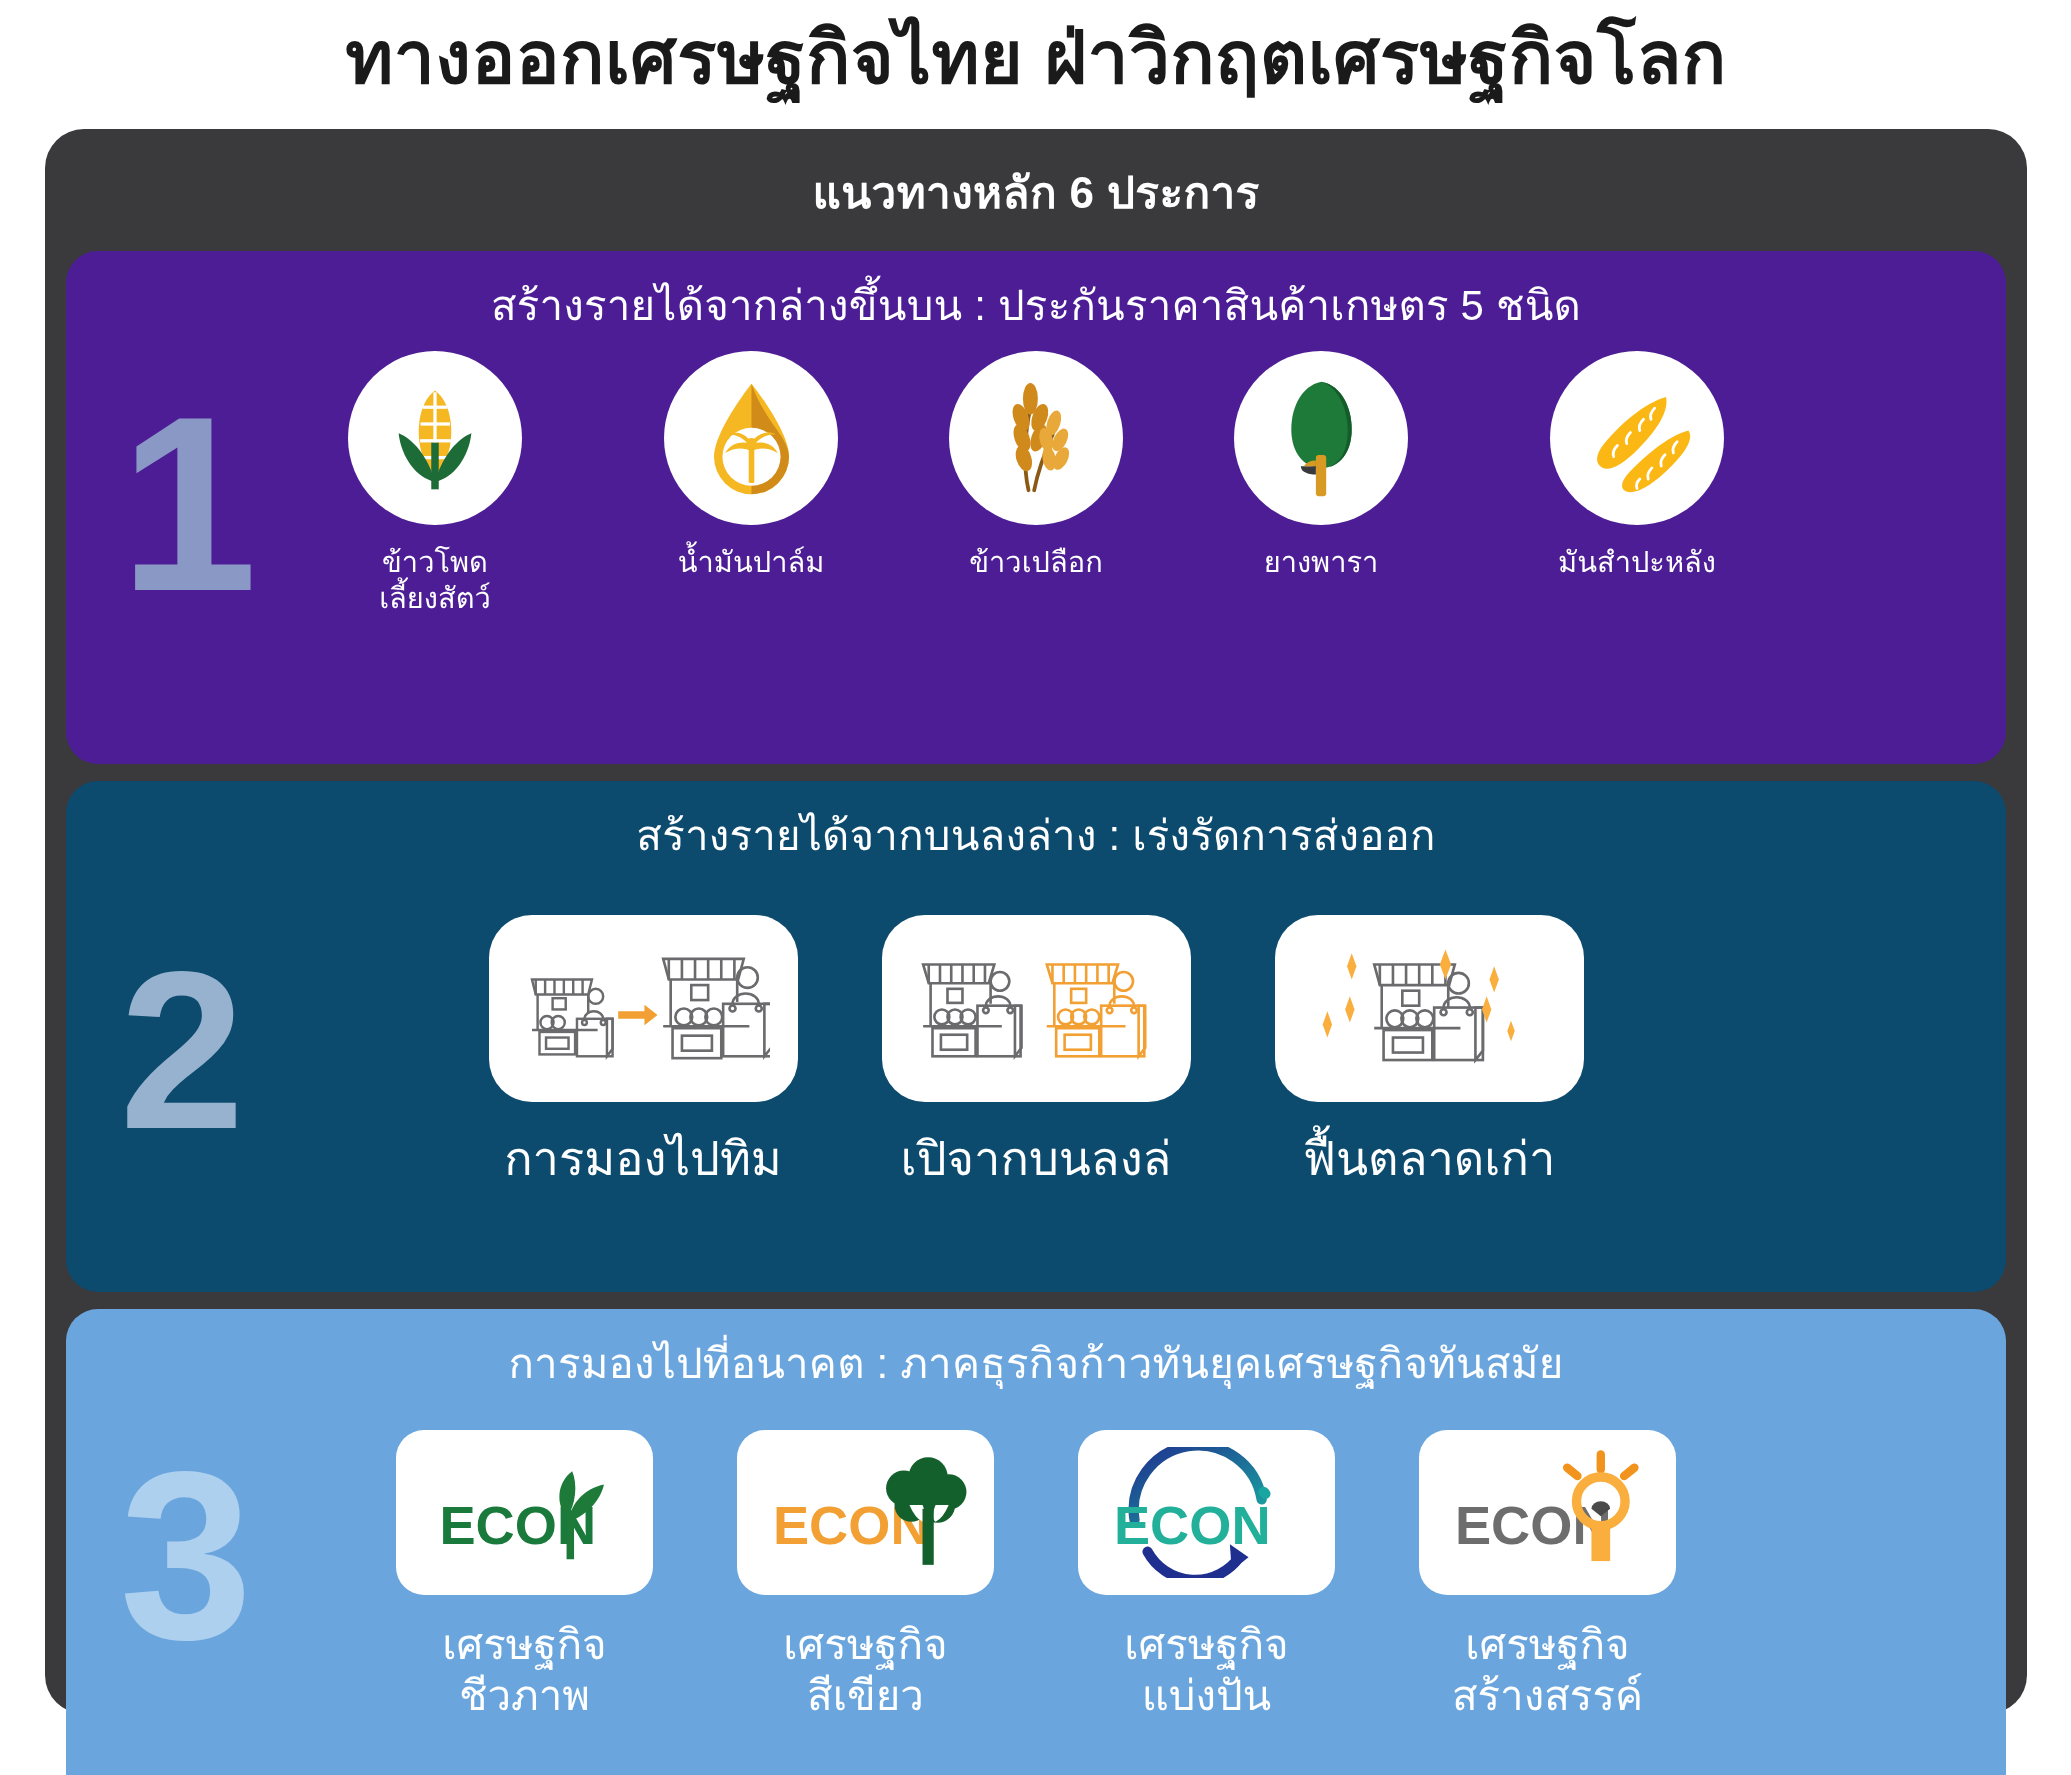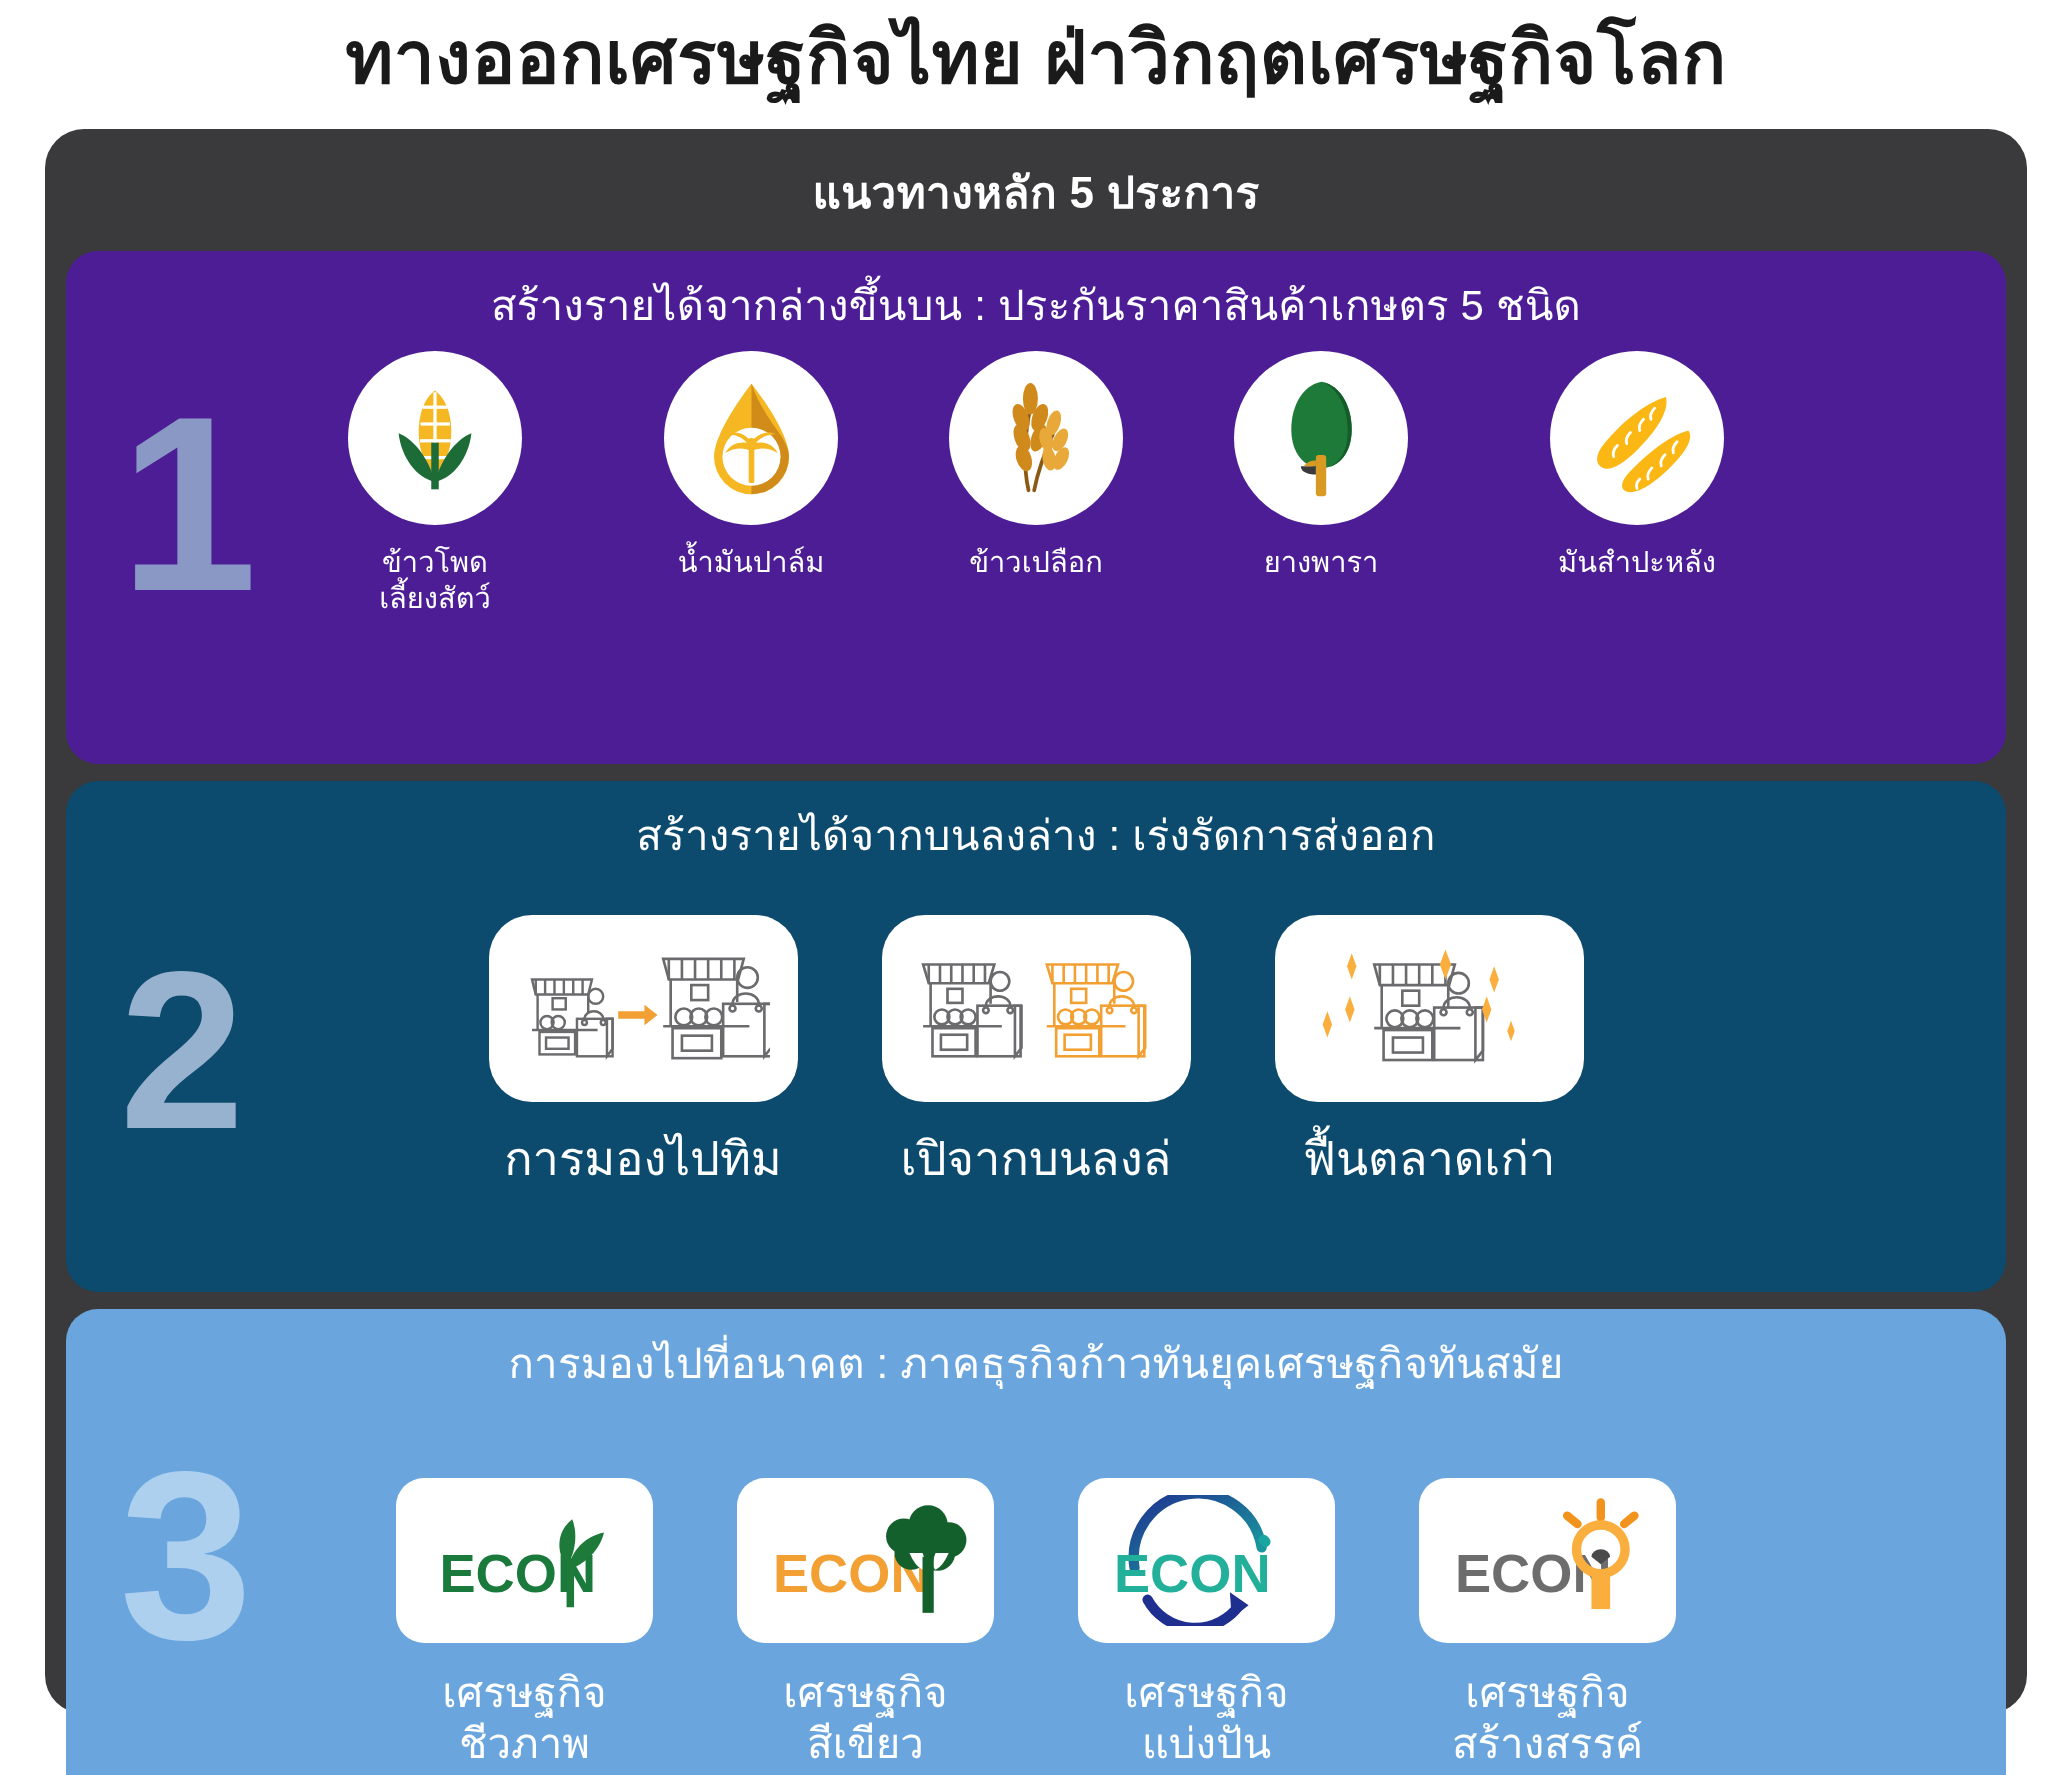--- a/index.html
+++ b/index.html
@@ -92,21 +92,21 @@
   .row-2 { gap: 97px; padding-top: 47px; }
   .row-3 { gap: 60px; padding-top: 34px; }
 
   .item {
     display: flex;
     flex-direction: column;
     align-items: center;
     width: 234px;
   }
   .item-wide  { width: 296px; }
-  .item-wide3 { width: 281px; margin-top: 48px; }
+  .item-wide3 { width: 281px; }
 
   .circle-icon {
     width: 174px; height: 174px;
     border-radius: 50%;
     background: #ffffff;
     display: flex; align-items: center; justify-content: center;
     margin-bottom: 20.6px;
   }
   .card-icon {
     width: 309px; height: 187px;
@@ -134,21 +134,21 @@
   .row-2 .item-label { font-size: 47px; }
   .row-3 .item-label { font-size: 42px; text-align: center; }
 </style>
 </head>
 <body>
 
 <div class="page-title">ทางออกเศรษฐกิจไทย ฝ่าวิกฤตเศรษฐกิจโลก</div>
 
 <div class="frame">
 
-  <div class="frame-header">แนวทางหลัก 5 ประการ</div>
+  <div class="frame-header">แนวทางหลัก 6 ประการ</div>
 
   <div class="section sec-1">
     <div class="sec-heading">สร้างรายได้จากล่างขึ้นบน : ประกันราคาสินค้าเกษตร 5 ชนิด</div>
     <div class="big-number">1</div>
 
     <div class="items-row row-1">
 
       <div class="item item-wide">
         <div class="circle-icon">
           <svg width="112" height="122" viewBox="0 0 120 130">

